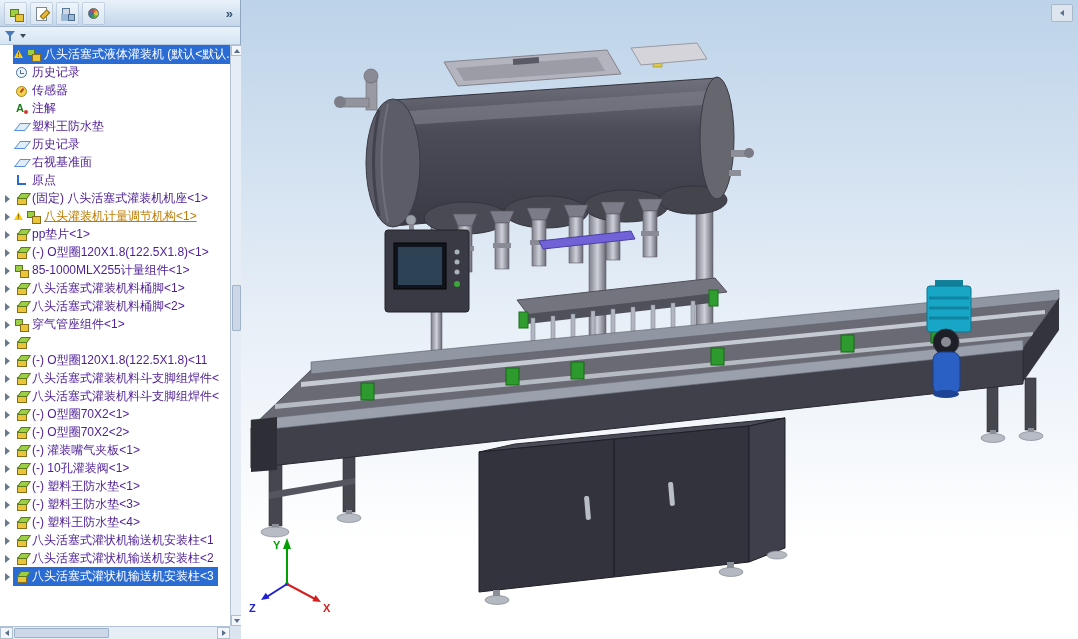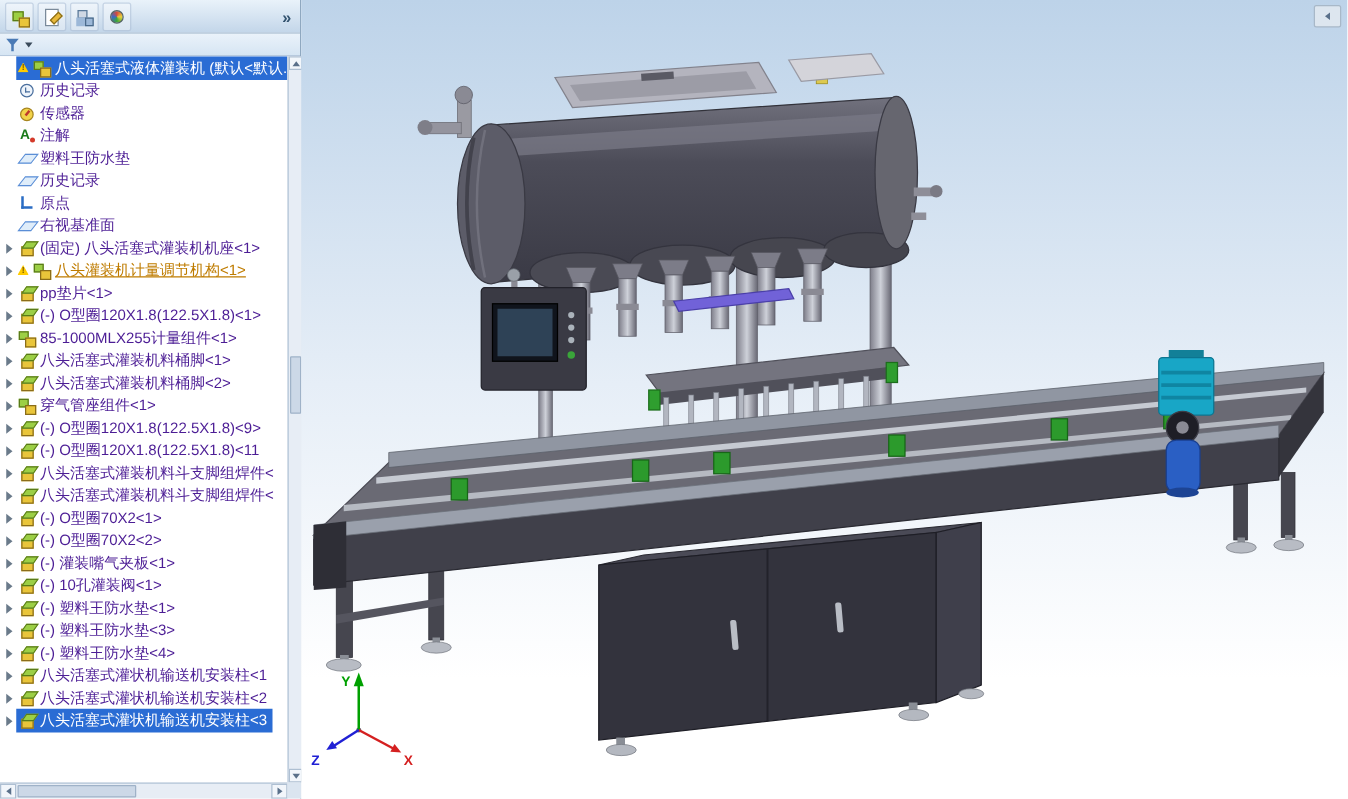--- a/index.html
+++ b/index.html
@@ -183,30 +183,30 @@
     <span class="row-body">
 
       <span class="icon tree-icon icon-plane"></span>
       <span class="label">历史记录</span>
     </span>
   </div>
         <div class="tree-row">
     <span class="arrow" style="visibility: hidden;"></span>
     <span class="row-body">
 
+      <span class="icon tree-icon icon-plane"></span>
+      <span class="label">右视基准面</span>
+    </span>
+  </div>
+        <div class="tree-row">
+    <span class="arrow" style="visibility: hidden;"></span>
+    <span class="row-body">
+
       <span class="icon tree-icon icon-origin"></span>
       <span class="label">原点</span>
-    </span>
-  </div>
-        <div class="tree-row">
-    <span class="arrow" style="visibility: hidden;"></span>
-    <span class="row-body">
-
-      <span class="icon tree-icon icon-plane"></span>
-      <span class="label">右视基准面</span>
     </span>
   </div>
         <div class="tree-row">
     <span class="arrow" style="visibility: visible;"></span>
     <span class="row-body">
 
       <span class="icon tree-icon icon-part"></span>
       <span class="label">(固定) 八头活塞式灌装机机座&lt;1&gt;</span>
     </span>
   </div>
@@ -264,21 +264,20 @@
 
       <span class="icon tree-icon icon-asm"></span>
       <span class="label">穿气管座组件&lt;1&gt;</span>
     </span>
   </div>
         <div class="tree-row">
     <span class="arrow" style="visibility: visible;"></span>
     <span class="row-body">
 
       <span class="icon tree-icon icon-part"></span>
-      <span class="label">(-) O型圈120X1.8(122.5X1.8)&lt;9&gt;</span>
     </span>
   </div>
         <div class="tree-row">
     <span class="arrow" style="visibility: visible;"></span>
     <span class="row-body">
 
       <span class="icon tree-icon icon-part"></span>
       <span class="label">(-) O型圈120X1.8(122.5X1.8)&lt;11</span>
     </span>
   </div>

